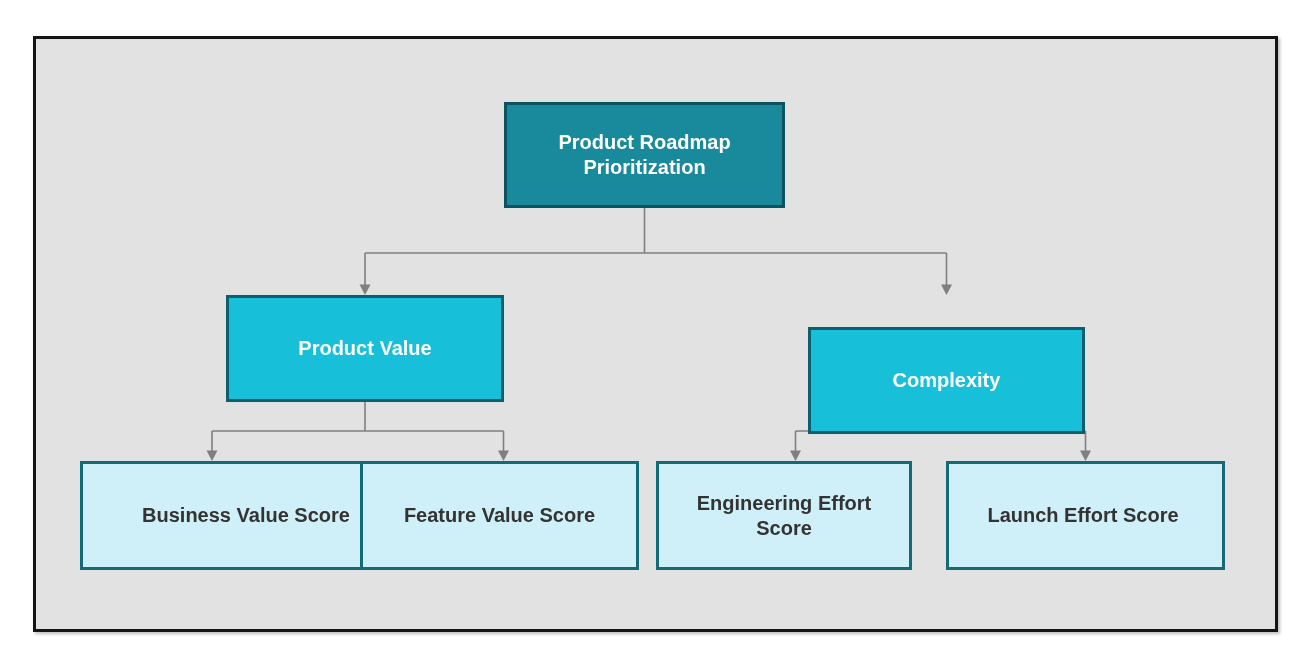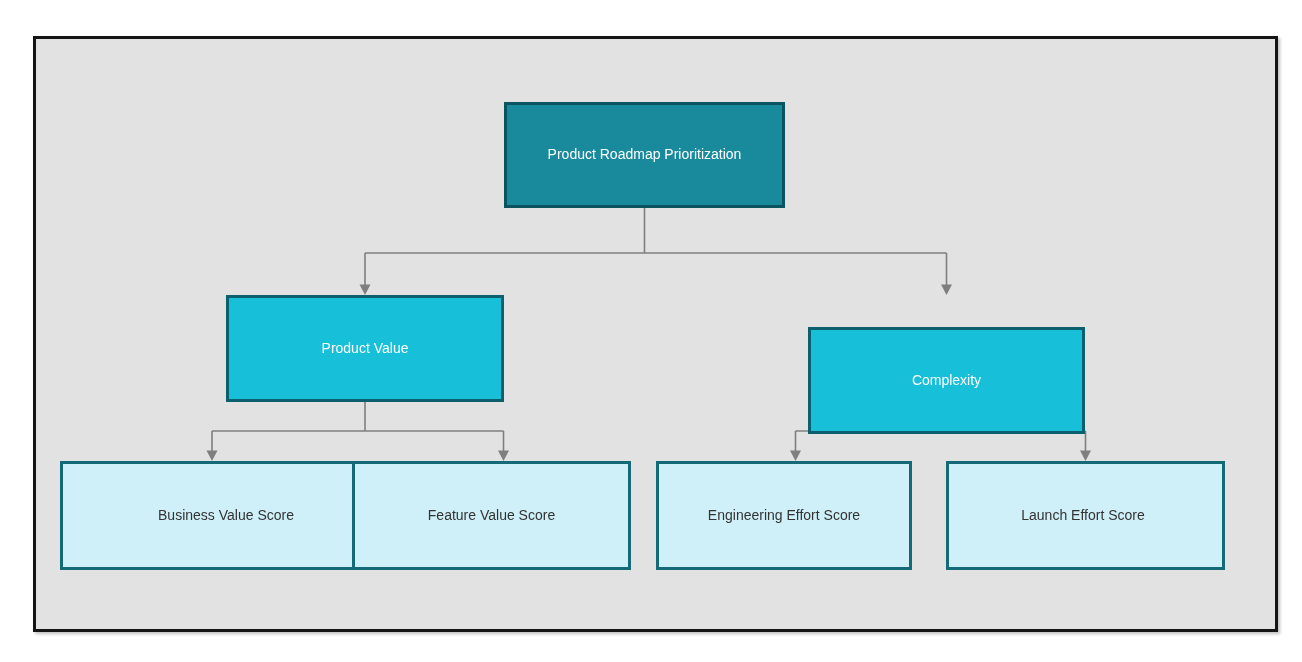--- a/index.html
+++ b/index.html
@@ -55,23 +55,23 @@
     fill: var(--connector, #7f7f7f);
     stroke: none;
   }
   .node {
     position: absolute;
     box-sizing: border-box;
     display: flex;
     align-items: center;
     justify-content: center;
     text-align: center;
-    font-size: 14px;
+    font-size: 20px;
     line-height: 1.25;
-    font-weight: 400;
+    font-weight: 700;
   }
   .node.root {
     left: 468px; top: 63px; width: 281px; height: 106px;
     background: var(--root-fill, #19899c);
     border: 3px solid var(--root-border, #0c5360);
     color: var(--node-text, #ffffff);
     padding: 0 40px;
   }
   .node.branch {
     background: var(--branch-fill, #18bfd8);
@@ -81,22 +81,22 @@
   }
   .node.branch.left  { left: 190px; top: 256px; width: 278px; height: 107px; }
   .node.branch.right { left: 772px; top: 256px; width: 277px; height: 107px; margin-top: 32px; }
   .node.leaf {
     top: 422px; height: 109px;
     background: var(--leaf-fill, #cff0f8);
     border: 3px solid var(--leaf-border, #156a77);
     color: var(--leaf-text, #333333);
     padding: 0 29px;
   }
-  .node.leaf.pos1 { left: 24px;  width: 332px; }
-  .node.leaf.pos2 { left: 316px; width: 279px; }
+  .node.leaf.pos1 { left: 44px;  width: 332px; }
+  .node.leaf.pos2 { left: 324px; width: 279px; }
   .node.leaf.pos3 { left: 620px; width: 256px; }
   .node.leaf.pos4 { left: 910px; width: 279px; padding-left: 24px; }
 </style>
 </head>
 <body>
 
 <div class="page">
   <div class="frame">
 
     <svg class="connectors" viewBox="0 0 1239 590" aria-hidden="true">

